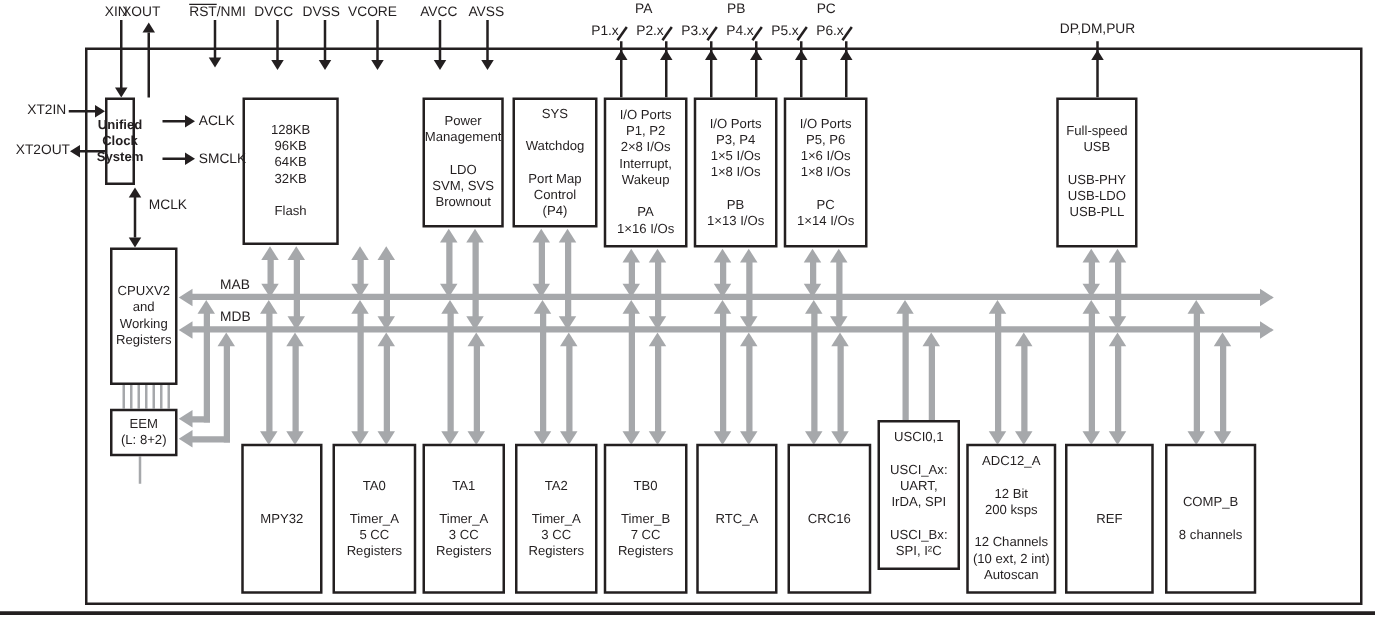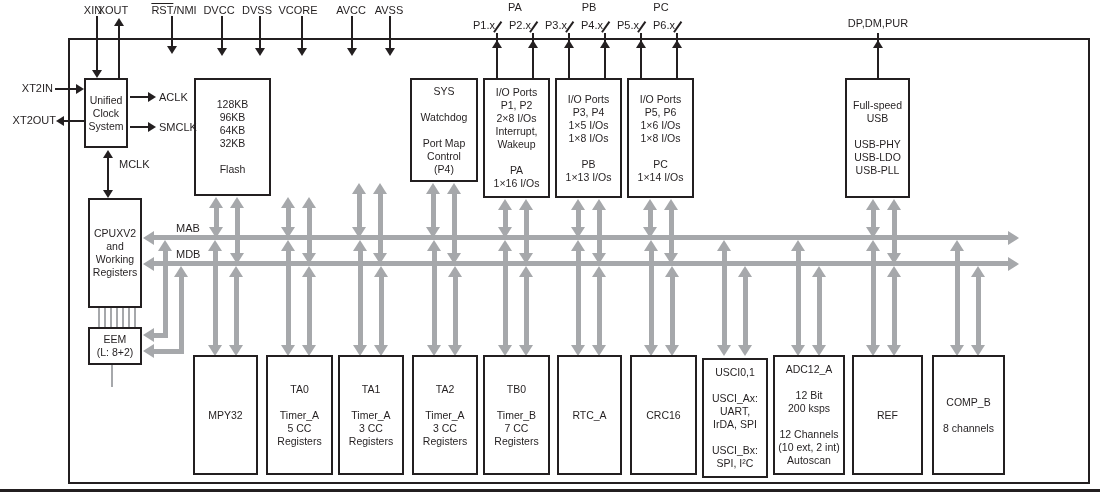--- a/index.html
+++ b/index.html
@@ -46,32 +46,40 @@
   <div class="lbl rgt" style="left:9px;top:82px;width:44px;">XT2IN</div>
   <div class="lbl rgt" style="left:2px;top:114px;width:54px;">XT2OUT</div>
 
   <div class="lbl" style="left:159px;top:91px;">ACLK</div>
   <div class="lbl" style="left:159px;top:121px;">SMCLK</div>
   <div class="lbl" style="left:119px;top:158px;">MCLK</div>
 
   <div class="lbl" style="left:176px;top:222px;">MAB</div>
   <div class="lbl" style="left:176px;top:248px;">MDB</div>
 
-  <div class="block" style="left:84px;top:78px;width:44px;height:70px;">
+  <div class="block" style="left:84px;top:78px;width:24px;height:70px;font-weight:bold;">
       <span class="bt">Unified
 Clock
 System</span>
     </div>
   <div class="block" style="left:194px;top:78px;width:77px;height:118px;">
       <span class="bt">128KB
 96KB
 64KB
 32KB
 
 Flash</span>
+    </div>
+  <div class="block" style="left:338px;top:78px;width:65px;height:104px;">
+      <span class="bt">Power
+Management
+
+LDO
+SVM, SVS
+Brownout</span>
     </div>
   <div class="block" style="left:410px;top:78px;width:68px;height:104px;">
       <span class="bt">SYS
 
 Watchdog
 
 Port Map
 Control
 (P4)</span>
     </div>
@@ -154,21 +162,21 @@
 Timer_B
 7 CC
 Registers</span>
     </div>
   <div class="block" style="left:557px;top:355px;width:65px;height:120px;">
       <span class="bt">RTC_A</span>
     </div>
   <div class="block" style="left:630px;top:355px;width:67px;height:120px;">
       <span class="bt">CRC16</span>
     </div>
-  <div class="block" style="left:702px;top:358px;width:66px;height:120px;">
+  <div class="block" style="left:702px;top:336px;width:66px;height:120px;">
       <span class="bt">USCI0,1
 
 USCI_Ax:
 UART,
 IrDA, SPI
 
 USCI_Bx:
 SPI, I²C</span>
     </div>
   <div class="block" style="left:773px;top:355px;width:72px;height:120px;">

